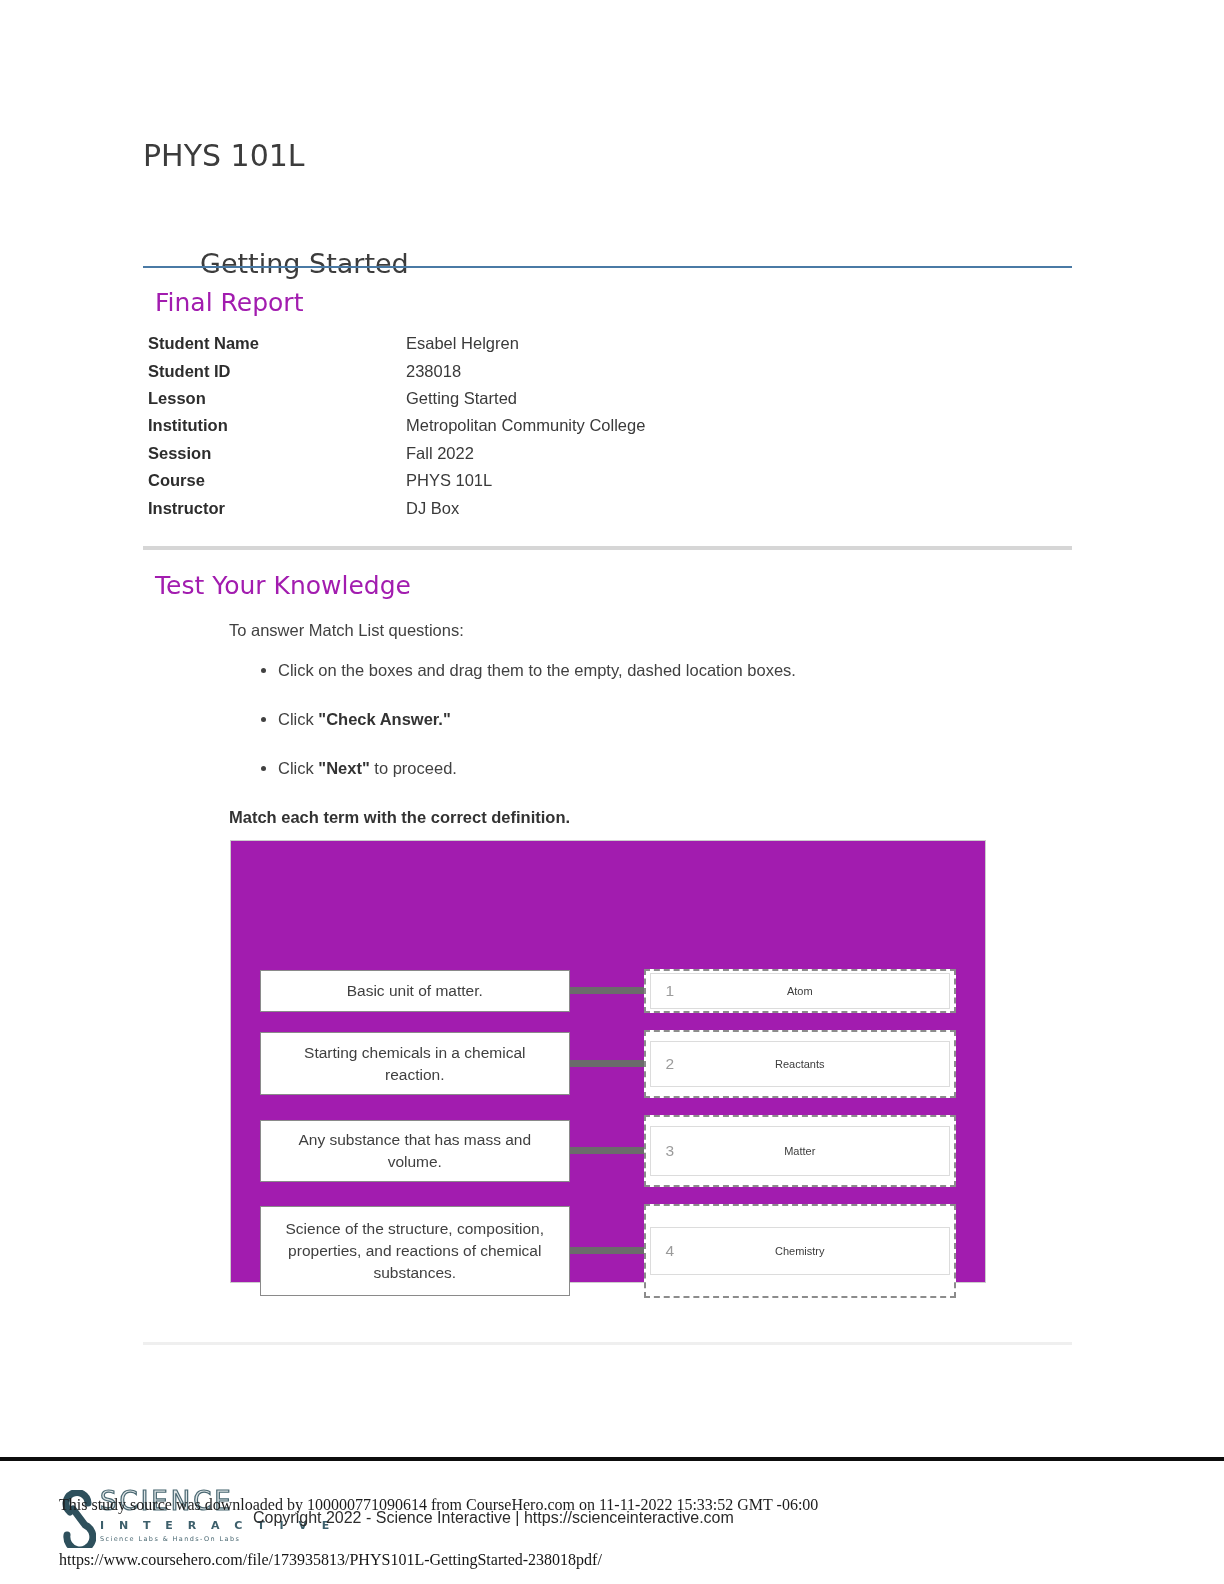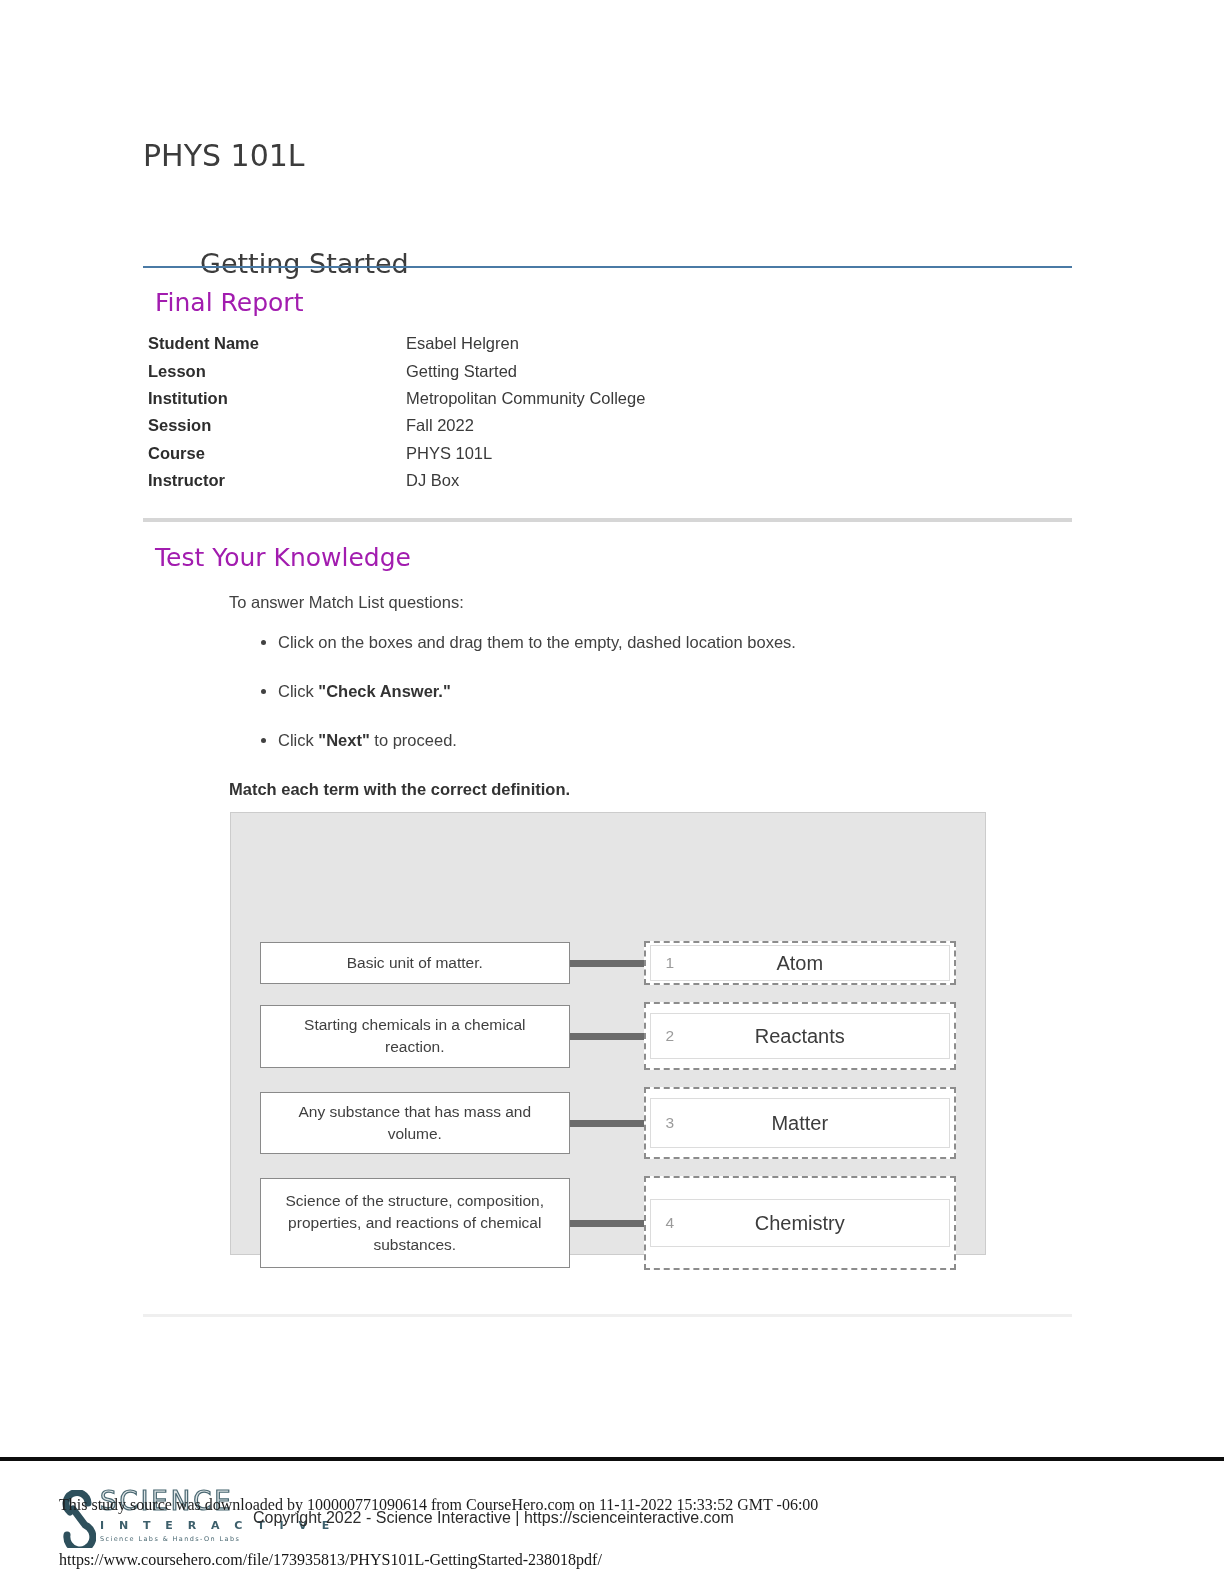--- a/index.html
+++ b/index.html
@@ -31,33 +31,33 @@
   .indent{margin-left:86px;width:745px;font-size:16.5px;line-height:24px;color:#414141;}
   .intro{margin:33px 0 0 0;}
   .list-intro{margin:17px 0 0 0;}
   b.seg{font-weight:700;color:#333;}
   ul.steps{margin:17px 0 0 0;padding-left:49px;list-style-type:disc;}
   ul.steps li{margin-bottom:26px;line-height:23px;}
   .match-prompt{margin:0;font-weight:700;color:#333;line-height:23px;}
 
   
   .diagram{margin:11px 0 0 87px;width:756px;height:443px;border:1px solid #cccccc;
-           box-sizing:border-box;background:#e5e5e5;padding:128px 29px 0 29px;}
+           box-sizing:border-box;background:#a21caf;padding:128px 29px 0 29px;}
   .match-row{display:flex;align-items:center;margin-bottom:17px;}
   .def-box{width:310px;box-sizing:border-box;border:1px solid #8a8a8a;background:#fff;
            display:flex;align-items:center;justify-content:center;text-align:center;
            font-size:15.5px;line-height:22px;color:#3f3f3f;padding:0 16px;}
   .connector{width:74px;height:7px;background:#6b6b6b;flex:none;}
   .dashed-box{width:313px;box-sizing:border-box;border:2px dashed #8c8c8c;background:#fff;
               display:flex;align-items:center;}
   .answer{flex:1;margin:0 4px;border:1px solid #dcdcdc;background:#fff;position:relative;
           display:flex;align-items:center;justify-content:center;}
   .answer .num{position:absolute;left:15px;top:50%;transform:translateY(-50%);
                color:#9b9b9b;font-size:15.5px;}
-  .answer .term{width:100%;text-align:center;font-size:20px;color:#3c3c3c;}
+  .answer .term{width:100%;text-align:center;font-size:11px;color:#3c3c3c;}
   .r1 .def-box{height:42px;} .r1 .dashed-box{height:44px;} .r1 .answer{height:34px;}
   .r2 .def-box{height:63px;} .r2 .dashed-box{height:68px;} .r2 .answer{height:44px;}
   .r3 .def-box{height:62px;} .r3 .dashed-box{height:72px;} .r3 .answer{height:48px;}
   .r4 .def-box{height:90px;} .r4 .dashed-box{height:94px;} .r4 .answer{height:46px;}
 
   .rule-faint{margin:59px 0 0 0;border:none;height:3px;background:#efefef;}
 
   
   .black-bar{position:absolute;left:0;top:1457px;width:1224px;height:4px;background:#0d0d0d;}
   .logo{position:absolute;left:58px;top:1486px;display:flex;align-items:flex-start;}
@@ -90,20 +90,24 @@
     </div>
 
     <div class="h2 final-report">Final Report</div>
 
     <div class="info-table">
       <div class="trow">
         <div class="tlabel">Student Name</div>
         <div class="tvalue">Esabel Helgren</div>
       </div>
       <div class="trow">
+        <div class="tlabel">Student ID</div>
+        <div class="tvalue">238018</div>
+      </div>
+      <div class="trow">
         <div class="tlabel">Lesson</div>
         <div class="tvalue">Getting Started</div>
       </div>
       <div class="trow">
         <div class="tlabel">Institution</div>
         <div class="tvalue">Metropolitan Community College</div>
       </div>
       <div class="trow">
         <div class="tlabel">Session</div>
         <div class="tvalue">Fall 2022</div>

